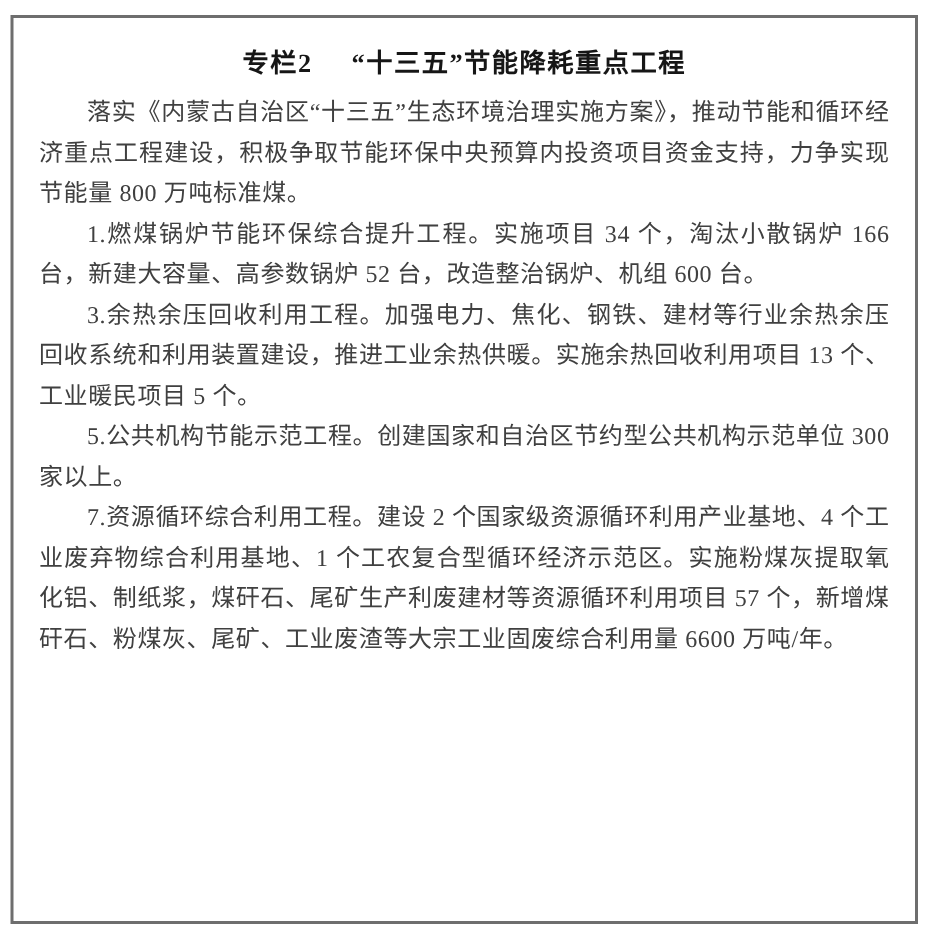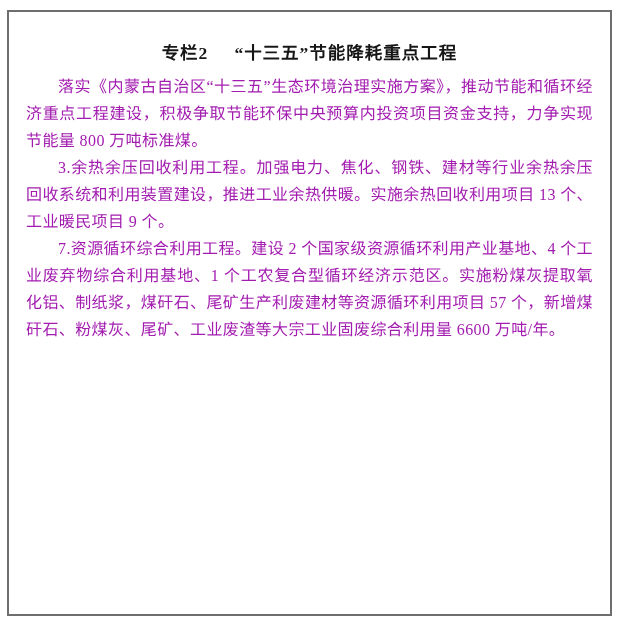--- a/index.html
+++ b/index.html
@@ -20,49 +20,51 @@
     left: 7px;
     top: 10px;
     width: 605px;
     height: 606px;
     border: 2px solid #6e6e6e;
     box-sizing: border-box;
     background: #ffffff;
     padding: 10px 17px 8px 17px;
   }
   .box-title {
-    margin: 18px 0 7px 0;
+    margin: 7px 0 7px 0;
     text-align: center;
     font-size: 17.5px;
     font-weight: bold;
     color: #161616;
     letter-spacing: 1px;
     line-height: 26px;
     white-space: nowrap;
   }
   .box-title .title-name {
     margin-left: 26px;
   }
   .box-body p {
     margin: 0;
     text-indent: 2em;
     font-size: 16px;
     line-height: 27px;
-    color: #a21caf;
+    color: #404040;
     text-align: justify;
     letter-spacing: 0.4px;
   }
 </style>
 </head>
 <body>
 
 <div class="page">
   <div class="callout-box">
     <h1 class="box-title">
       <span class="title-label">专栏2</span><span class="title-name">“十三五”节能降耗重点工程</span>
     </h1>
     <div class="box-body">
       <p>落实《内蒙古自治区“十三五”生态环境治理实施方案》，推动节能和循环经济重点工程建设，积极争取节能环保中央预算内投资项目资金支持，力争实现节能量 800 万吨标准煤。</p>
-      <p>3.余热余压回收利用工程。加强电力、焦化、钢铁、建材等行业余热余压回收系统和利用装置建设，推进工业余热供暖。实施余热回收利用项目 13 个、工业暖民项目 9 个。</p>
+      <p>1.燃煤锅炉节能环保综合提升工程。实施项目 34 个，淘汰小散锅炉 166 台，新建大容量、高参数锅炉 52 台，改造整治锅炉、机组 600 台。</p>
+      <p>3.余热余压回收利用工程。加强电力、焦化、钢铁、建材等行业余热余压回收系统和利用装置建设，推进工业余热供暖。实施余热回收利用项目 13 个、工业暖民项目 5 个。</p>
+      <p>5.公共机构节能示范工程。创建国家和自治区节约型公共机构示范单位 300 家以上。</p>
       <p>7.资源循环综合利用工程。建设 2 个国家级资源循环利用产业基地、4 个工业废弃物综合利用基地、1 个工农复合型循环经济示范区。实施粉煤灰提取氧化铝、制纸浆，煤矸石、尾矿生产利废建材等资源循环利用项目 57 个，新增煤矸石、粉煤灰、尾矿、工业废渣等大宗工业固废综合利用量 6600 万吨/年。</p>
     </div>
   </div>
 </div>
 
 </body></html>

